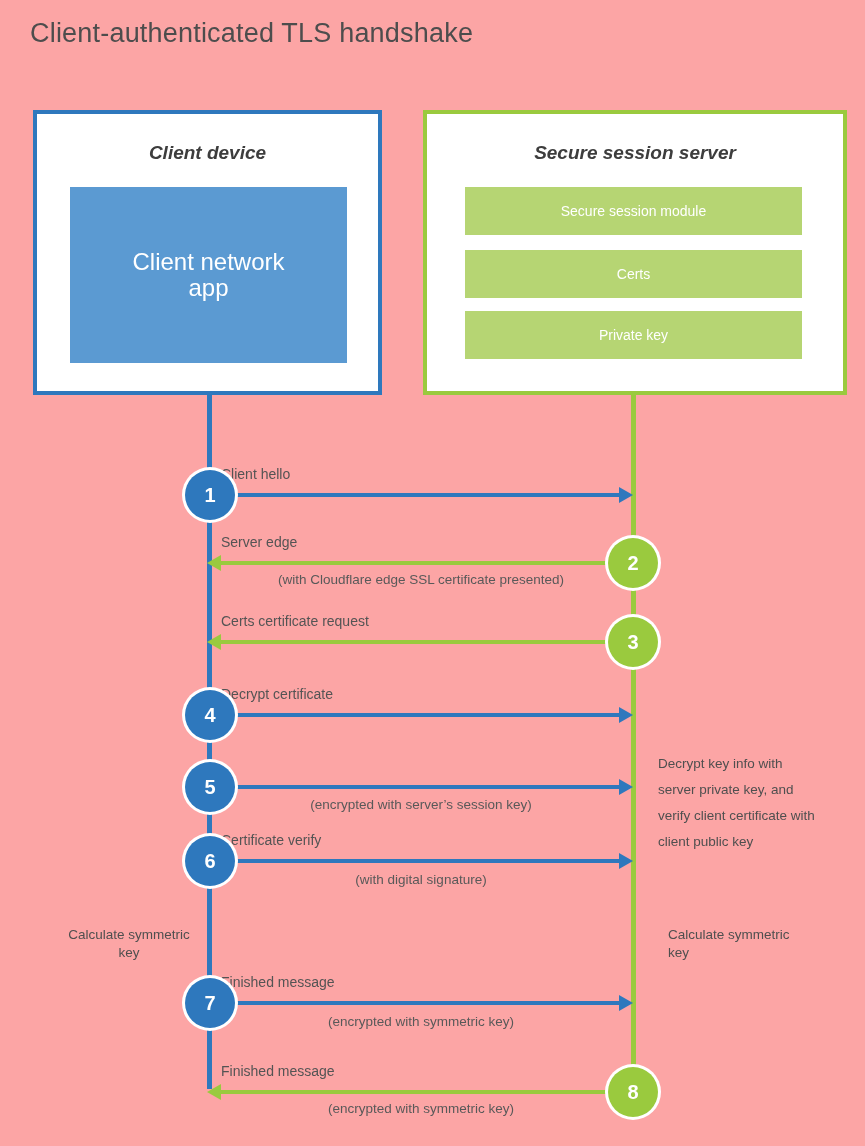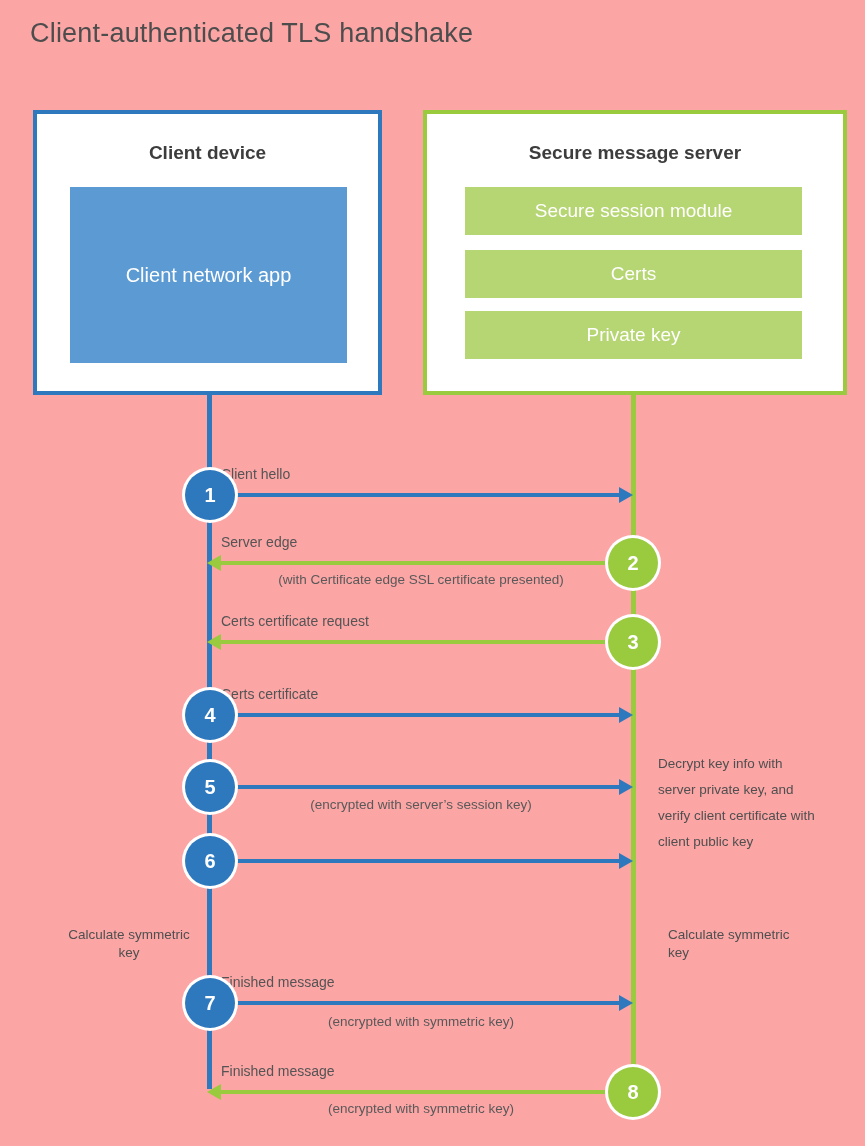--- a/index.html
+++ b/index.html
@@ -5,26 +5,26 @@
   html,body{margin:0;padding:0;background:#fff;}
   body{font-family:"Liberation Sans","DejaVu Sans",sans-serif;}
   .canvas{position:relative;width:865px;height:1146px;background:#fca5a5;overflow:hidden;padding-left:16px;}
 
   .page-title{position:absolute;left:30px;top:18px;font-size:27px;font-weight:300;color:#4d4d4d;letter-spacing:.2px;}
 
   
   .actor-box{position:absolute;top:110px;height:277px;background:#fff;box-sizing:content-box;}
   .actor-box.client{left:33px;width:341px;border:4px solid #2e78bd;}
   .actor-box.server{left:423px;width:416px;border:4px solid #9aca3e;}
-  .actor-title{position:absolute;left:0;right:0;top:28px;text-align:center;font-size:19px;font-weight:bold;color:#3d3d3d;}
+  .actor-title{position:absolute;left:0;right:0;top:28px;text-align:center;font-size:19px;font-weight:bold;color:#3d3d3d;font-style:italic;}
 
   .client-app{position:absolute;left:70px;top:187px;width:277px;height:176px;background:#5b9ad2;display:flex;align-items:center;justify-content:center;}
-  .client-app span{display:block;width:170px;text-align:center;color:#fff;font-size:20px;line-height:26px;}
+  .client-app span{display:block;width:170px;text-align:center;color:#fff;font-size:24px;line-height:26px;}
 
-  .module{position:absolute;left:465px;width:337px;height:48px;background:#b6d573;color:#fff;font-size:19px;text-align:center;line-height:48px;}
+  .module{position:absolute;left:465px;width:337px;height:48px;background:#b6d573;color:#fff;font-size:14px;text-align:center;line-height:48px;}
 
   
   .vline{position:absolute;width:5px;}
   .vline.blue{left:207px;top:393px;height:696px;background:#2e78bd;}
   .vline.green{left:631px;top:393px;height:725px;background:#9aca3e;}
 
   
   .arrow{position:absolute;height:4px;width:412px;}
   .arrow.blue{background:#2e78bd;}
   .arrow.green{background:#9aca3e;}
@@ -54,58 +54,60 @@
   <div class="page-title">Client-authenticated TLS handshake</div>
 
   <div class="actor-box client">
     <div class="actor-title">Client device</div>
   </div>
   <div class="client-app">
     <span>Client network app</span>
   </div>
 
   <div class="actor-box server">
-    <div class="actor-title">Secure message server</div>
+    <div class="actor-title">Secure session server</div>
   </div>
   <div class="module" style="top:187px">Secure session module</div>
   <div class="module" style="top:250px">Certs</div>
   <div class="module" style="top:311px">Private key</div>
 
   <div class="vline blue"></div>
   <div class="vline green"></div>
 
   <div class="arrow blue" style="left:210px;top:493px"></div>
   <div class="head right" style="left:619px;top:487px"></div>
   <div class="circle blue" style="top:470px">1</div>
   <div class="lbl" style="top:466px">Client hello</div>
 
   <div class="arrow green" style="left:221px;top:561px"></div>
   <div class="head left" style="left:207px;top:555px"></div>
   <div class="circle green" style="top:538px">2</div>
   <div class="lbl" style="top:534px">Server edge</div>
-  <div class="sub" style="top:572px">(with Certificate edge SSL certificate presented)</div>
+  <div class="sub" style="top:572px">(with Cloudflare edge SSL certificate presented)</div>
 
   <div class="arrow green" style="left:221px;top:640px"></div>
   <div class="head left" style="left:207px;top:634px"></div>
   <div class="circle green" style="top:617px">3</div>
   <div class="lbl" style="top:613px">Certs certificate request</div>
 
   <div class="arrow blue" style="left:210px;top:713px"></div>
   <div class="head right" style="left:619px;top:707px"></div>
   <div class="circle blue" style="top:690px">4</div>
-  <div class="lbl" style="top:686px">Certs certificate</div>
+  <div class="lbl" style="top:686px">Decrypt certificate</div>
 
   <div class="arrow blue" style="left:210px;top:785px"></div>
   <div class="head right" style="left:619px;top:779px"></div>
   <div class="circle blue" style="top:762px">5</div>
   <div class="sub" style="top:797px">(encrypted with server’s session key)</div>
 
   <div class="arrow blue" style="left:210px;top:859px"></div>
   <div class="head right" style="left:619px;top:853px"></div>
   <div class="circle blue" style="top:836px">6</div>
+  <div class="lbl" style="top:832px">Certificate verify</div>
+  <div class="sub" style="top:872px">(with digital signature)</div>
 
   <div class="arrow blue" style="left:210px;top:1001px"></div>
   <div class="head right" style="left:619px;top:995px"></div>
   <div class="circle blue" style="top:978px">7</div>
   <div class="lbl" style="top:974px">Finished message</div>
   <div class="sub" style="top:1014px">(encrypted with symmetric key)</div>
 
   <div class="arrow green" style="left:221px;top:1090px"></div>
   <div class="head left" style="left:207px;top:1084px"></div>
   <div class="circle green" style="top:1067px">8</div>

